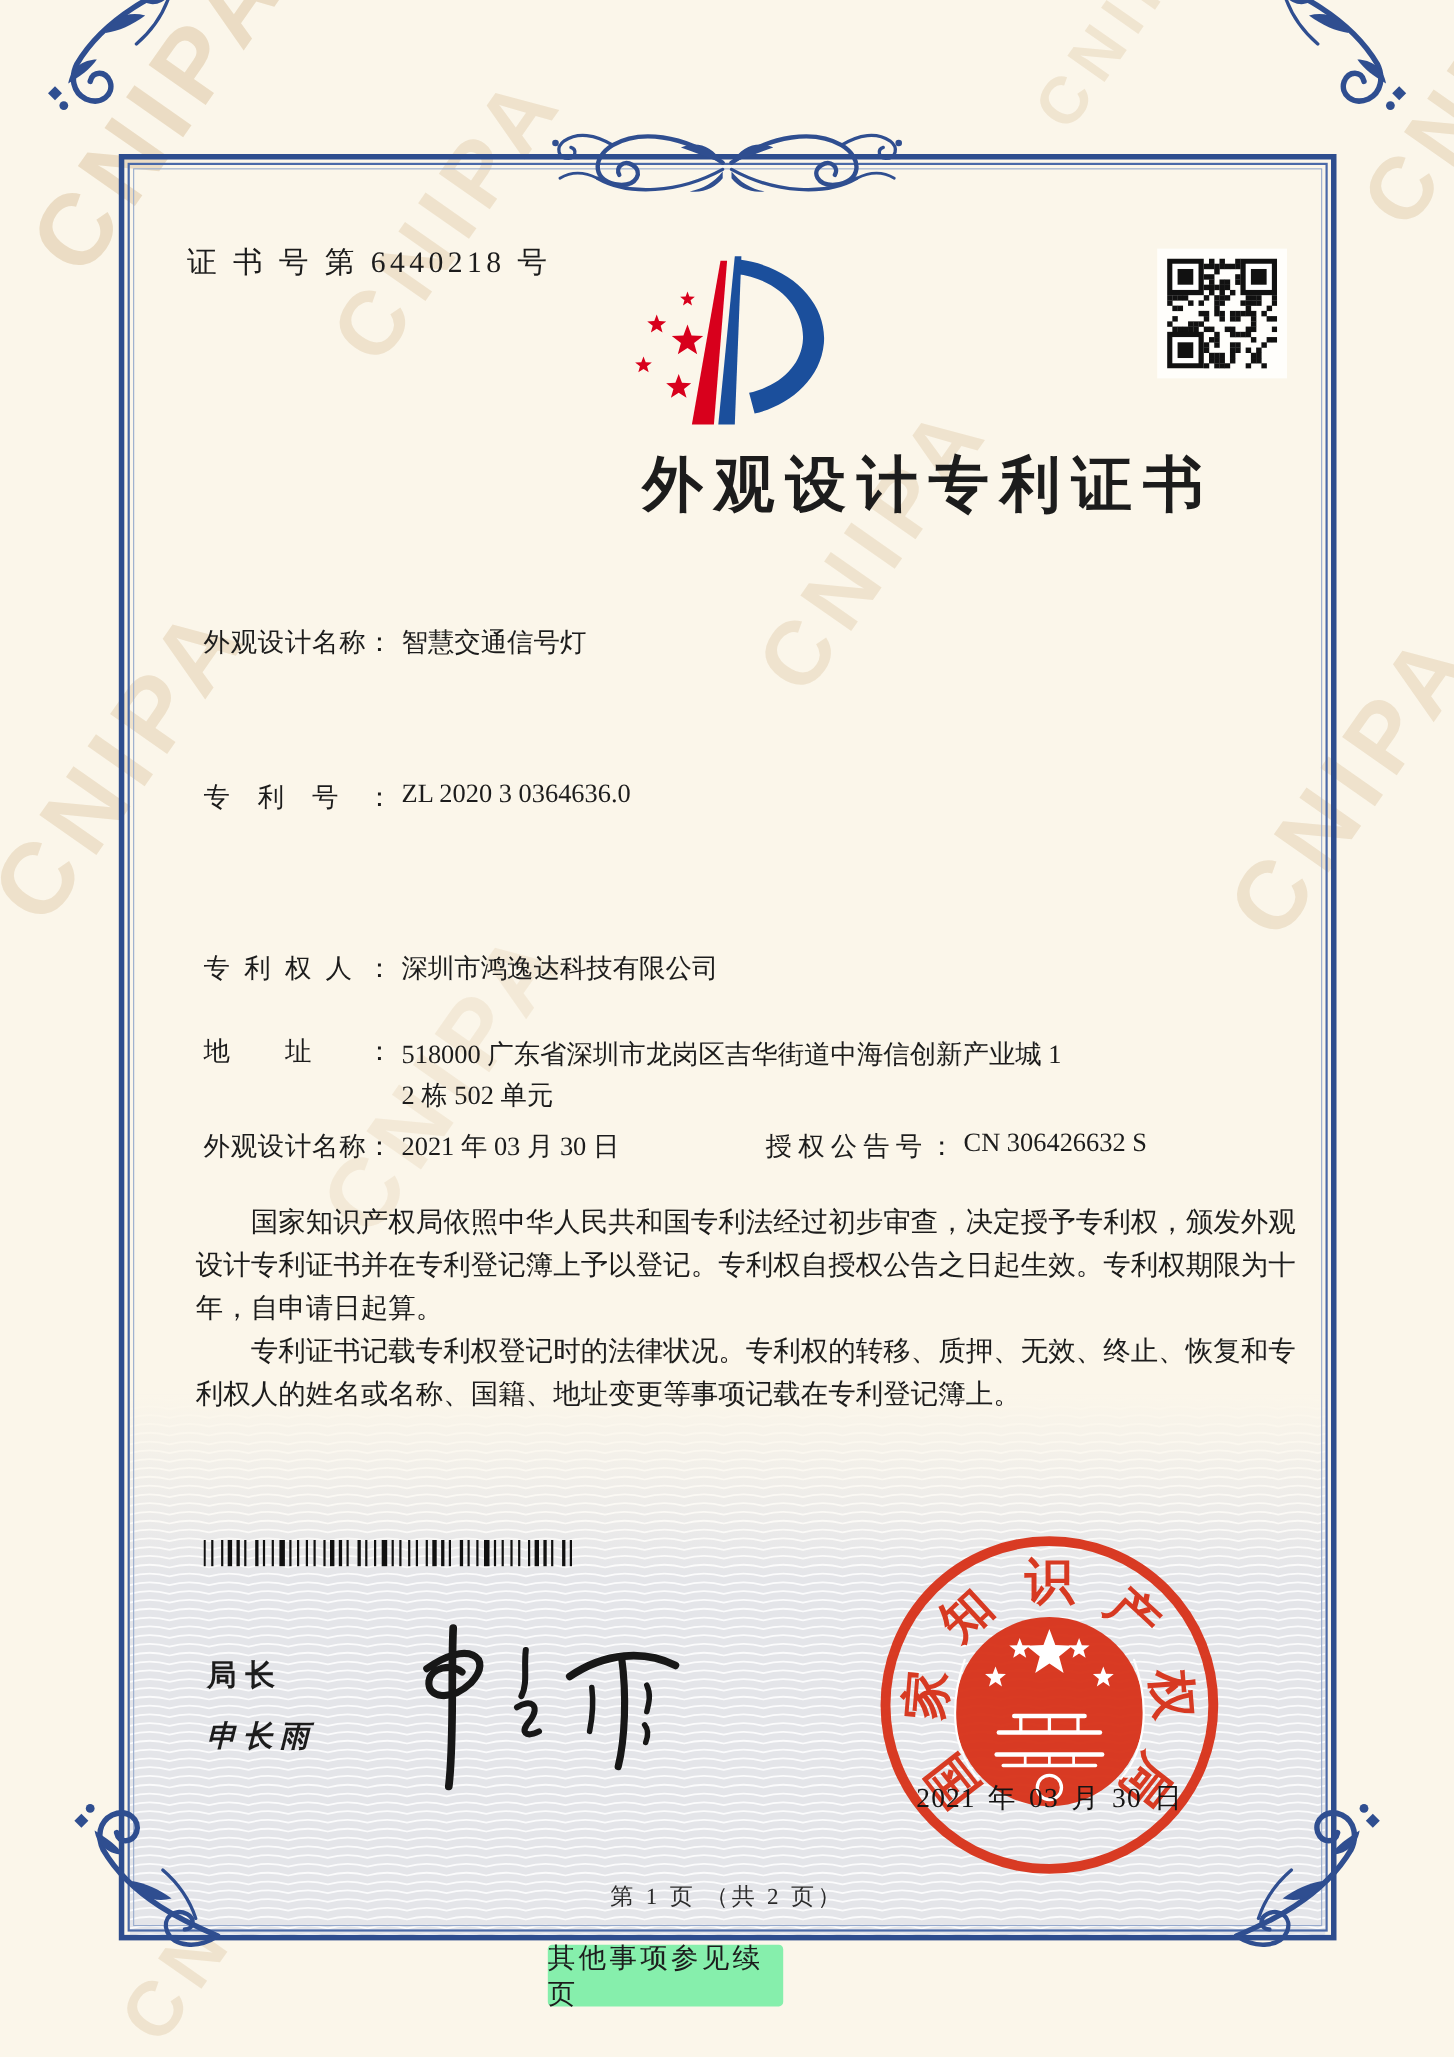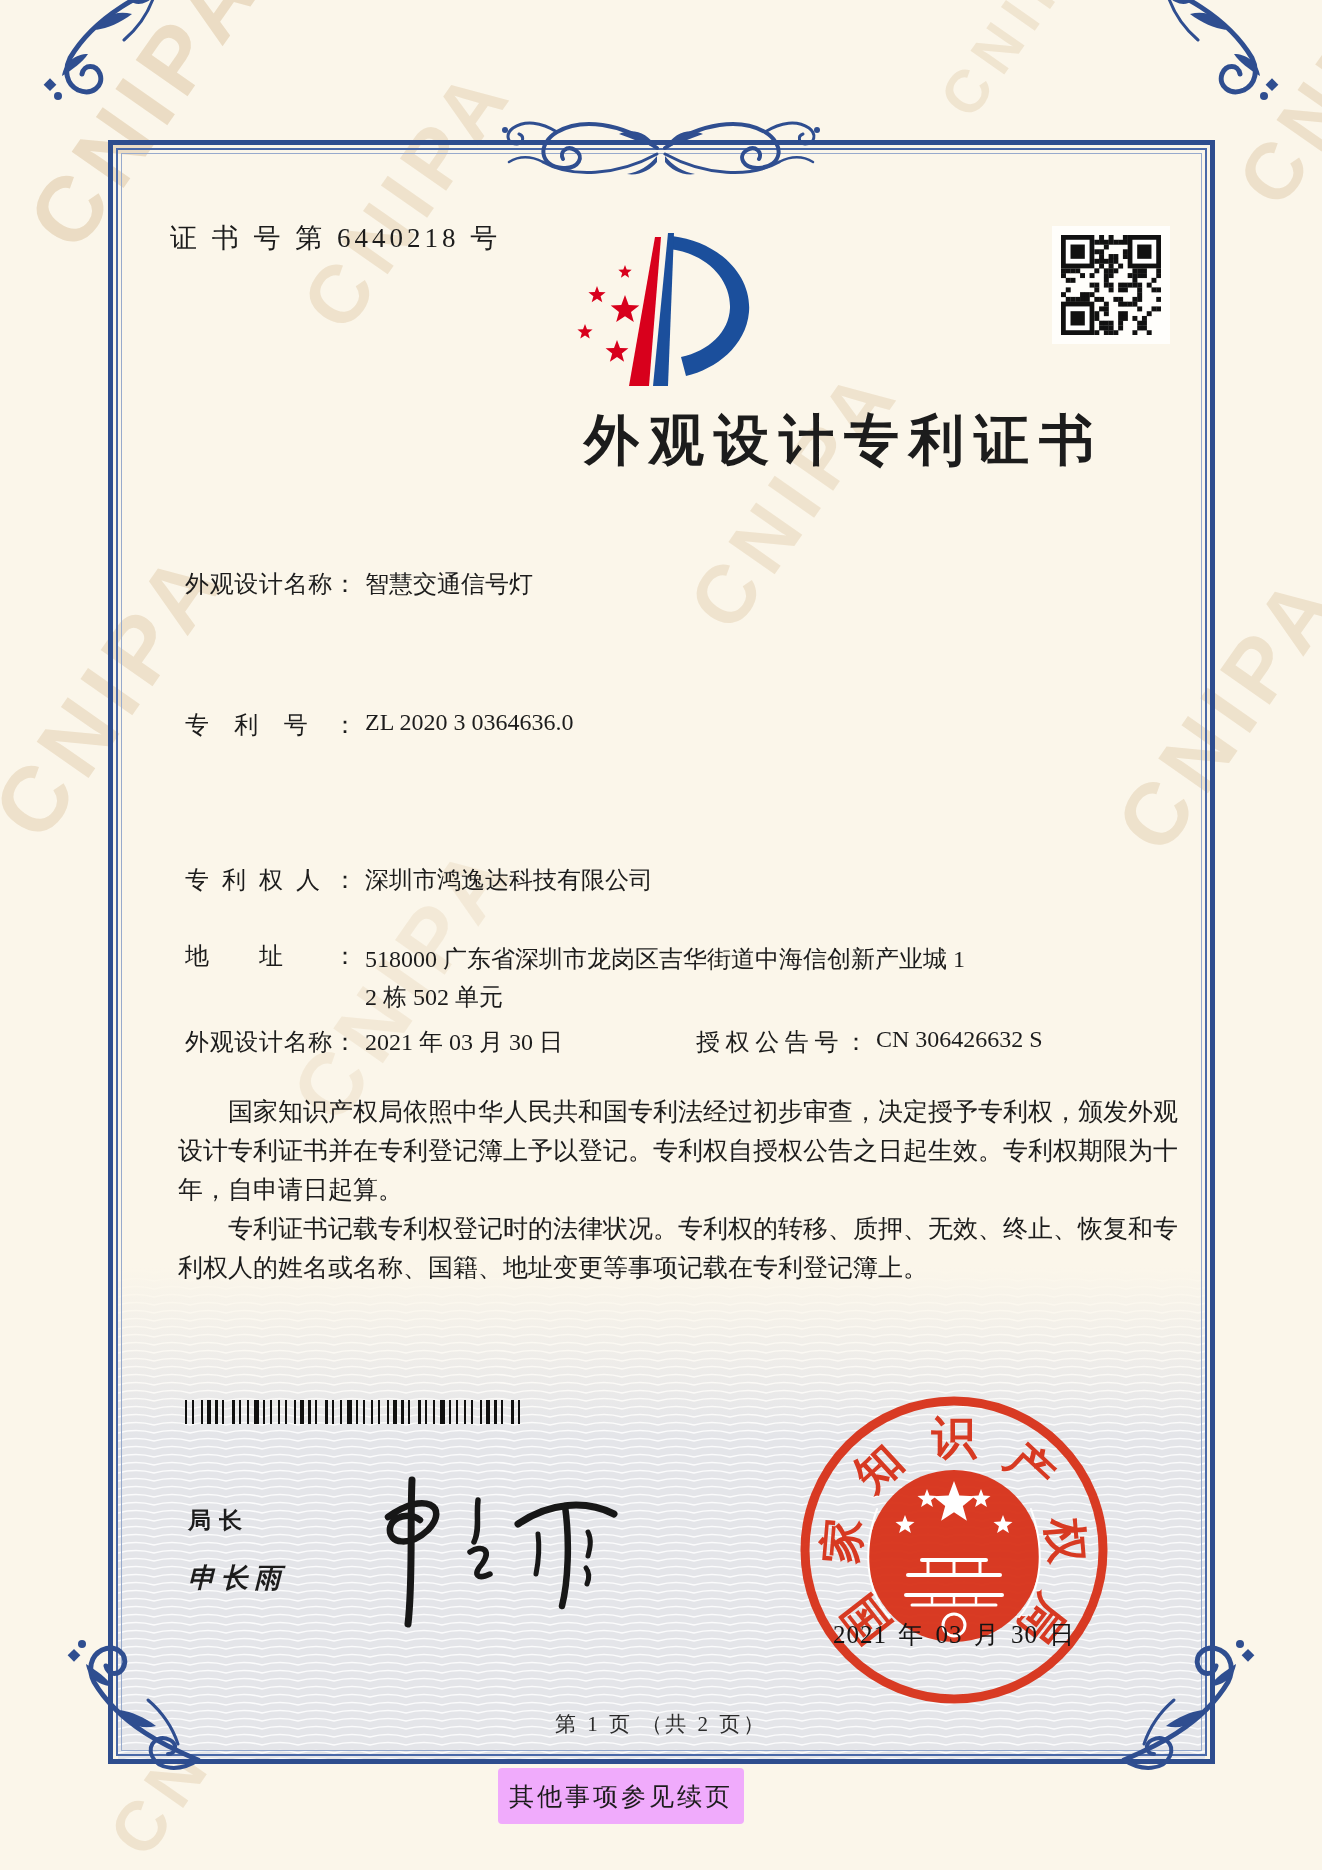--- a/index.html
+++ b/index.html
@@ -25,28 +25,28 @@
   .title{left:0;top:404px;width:1104px;text-align:right;font-size:55px;font-weight:700;
       letter-spacing:10px;z-index:5;}
   .field{left:185px;display:flex;font-size:24px;z-index:5;}
   .flabel{display:inline-block;width:172px;text-align:justify;text-align-last:justify;flex:none;}
   .fvalue{margin-left:8px;white-space:nowrap;}
   .addr-lines div{line-height:38px;white-space:nowrap;}
   .paras{left:178px;top:1092px;width:1000px;font-size:25px;line-height:39px;
       text-align:justify;z-index:5;}
   .paras p{margin:0;text-indent:2em;}
   .sans{font-family:"Liberation Sans","DejaVu Sans",sans-serif;}
-  .sig-title{left:188px;top:1505px;font-size:23px;font-weight:600;letter-spacing:8px;z-index:5;}
+  .sig-title{left:188px;top:1505px;font-size:27px;font-weight:600;letter-spacing:8px;z-index:5;}
   .sig-name{left:188px;top:1560px;font-size:27px;font-weight:600;letter-spacing:6px;z-index:5;font-style:italic;}
   #seal{left:797px;top:1393px;z-index:6;}
   .seal-date{left:833px;top:1618px;font-size:25px;letter-spacing:1px;word-spacing:4px;
       color:#141414;z-index:7;white-space:nowrap;}
   .page-footer{left:0;top:1710px;width:1322px;text-align:center;font-size:21px;
       letter-spacing:3px;color:#2b2b2b;z-index:5;}
-  .note-box{left:498px;top:1768px;width:246px;height:56px;background:#f0abfc;border-radius:4px;
+  .note-box{left:498px;top:1768px;width:214px;height:56px;background:#86efac;border-radius:4px;
       display:flex;align-items:center;justify-content:center;font-size:25px;letter-spacing:3px;z-index:8;}
   #qr-box{left:1052px;top:226px;width:118px;height:118px;background:#fffefb;z-index:5;}
   #logo{left:568px;top:228px;z-index:5;}
   #barcode{left:185px;top:1400px;z-index:5;}
   #signature{left:350px;top:1472px;z-index:5;}
 </style>
 </head>
 <body>
 
 <div class="page">

